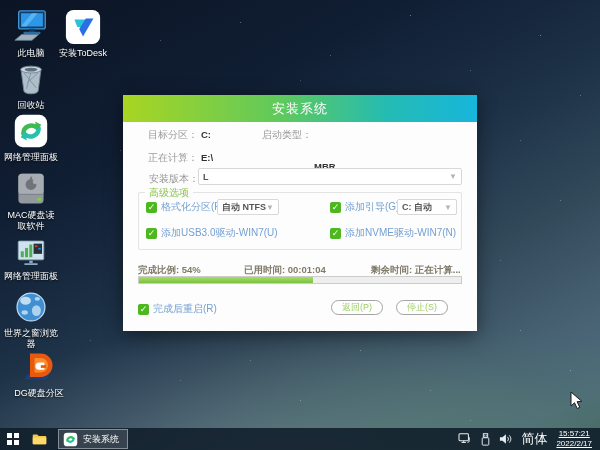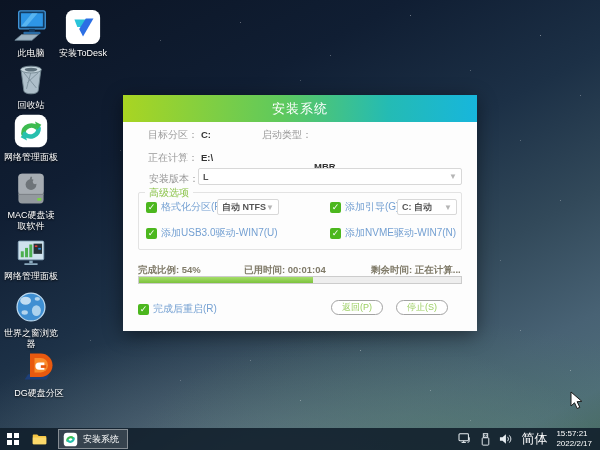--- a/index.html
+++ b/index.html
@@ -64,21 +64,21 @@
     background:rgba(16,30,42,.88); display:flex; align-items:center; }
   .tb-start{ width:26px; height:22px; display:flex; align-items:center; justify-content:center; }
   .winlogo{ width:12px; height:12px; display:grid; grid-template-columns:1fr 1fr; gap:1.5px; }
   .winlogo i{ background:#fff; display:block; }
   .tb-exp{ width:26px; height:22px; display:flex; align-items:center; justify-content:center; }
   .tb-app{ height:20px; margin-left:6px; padding:0 8px 0 4px; display:flex; align-items:center; gap:5px;
     background:rgba(255,255,255,.14); border:1px solid rgba(255,255,255,.4); }
   .tb-app span{ color:#fff; font-size:9px; }
   .tray{ margin-left:auto; display:flex; align-items:center; gap:9px; padding-right:8px; }
   .tray .txt{ color:#fff; font-size:13px; }
-  .clock{ color:#fff; font-size:8px; text-align:left; line-height:1.25; }
+  .clock{ color:#fff; font-size:8px; text-align:center; line-height:1.25;text-decoration:underline; }
 
   .cursor{ position:absolute; left:570px; top:391px; }
 </style>
 </head>
 <body>
 
 <div class="desktop">
   <div class="stars"></div>
 
   <div class="dicon" style="left:4px;top:8px;">

